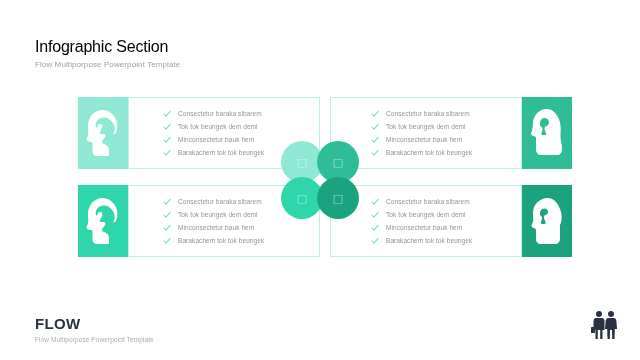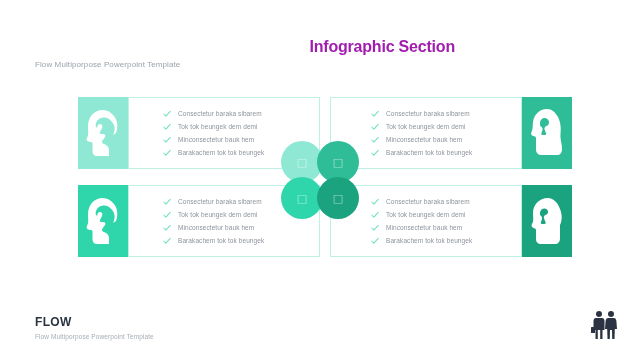--- a/index.html
+++ b/index.html
@@ -23,27 +23,26 @@
 
   
   .header {
     position: absolute;
     left: 35px;
     top: 38px;
     width: 420px;
   }
   .title {
     font-size: 16px;
-    font-weight: bold;
-    color: #a21caf;
+    font-weight: normal;
+    color: #000000;
     letter-spacing: -0.2px;
     line-height: 1.1;
     margin: 0;
     white-space: nowrap;
-    text-align: right;
   }
   .subtitle {
     font-size: 8px;
     color: #9aa2ab;
     margin: 4px 0 0 0;
     letter-spacing: 0.1px;
     white-space: nowrap;
   }
 
   
@@ -146,21 +145,21 @@
     font-family: "DejaVu Sans", sans-serif;
   }
 
   
   .footer {
     position: absolute;
     left: 35px;
     top: 315px;
   }
   .footer-brand {
-    font-size: 12px;
+    font-size: 15px;
     font-weight: bold;
     color: #2b3342;
     letter-spacing: 0.3px;
     margin: 0;
   }
   .footer-tag {
     font-size: 6.5px;
     color: #a6adb5;
     margin: 4px 0 0 0;
     letter-spacing: 0.1px;

